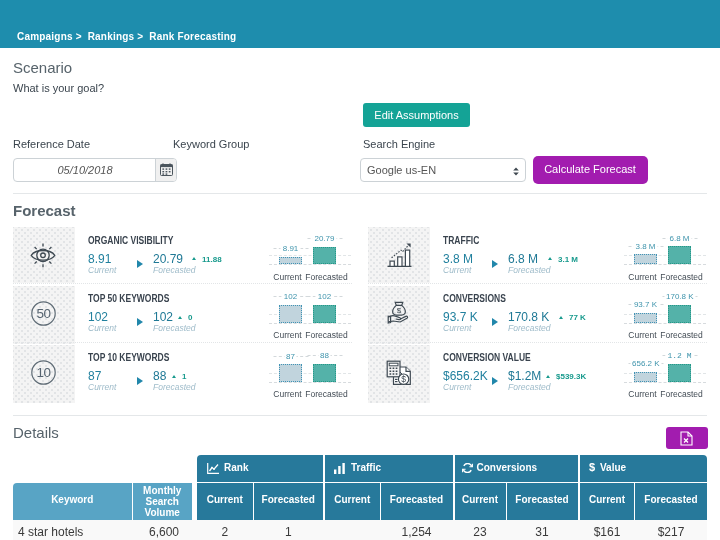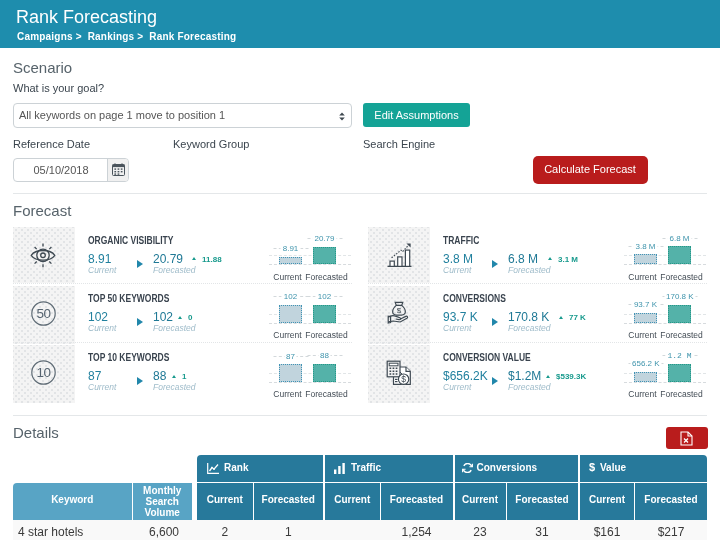--- a/index.html
+++ b/index.html
@@ -15,21 +15,21 @@
 .sechead { position:absolute; font-size:15px; font-weight:400; color:#57636b; }
 
 .lbl { position:absolute; font-size:11px; color:#3b454e; }
 
 .inp { position:absolute; border:1px solid #ccd2d6; border-radius:4px; background:#fff;
   font-size:11px; color:#555; }
 
 .btn { position:absolute; border-radius:3px; color:#fff; font-size:11px;
   text-align:center; }
 .btn-green { background:#14a396; }
-.btn-blue { background:#b91c1c; }
+.btn-blue { background:#a21caf; }
 
 .hr { position:absolute; left:13px; width:694px; height:0; border-top:1px solid #e4e7e9; }
 
 
 .cardcol { position:absolute; top:227px; height:176px; background:#fff; }
 .crow { position:absolute; left:0; width:100%; height:58.5px; }
 .cdiv { position:absolute; left:0; width:100%; border-top:1px dotted #e2e5e7; }
 .iconcol { position:absolute; left:0; top:0; width:62px; height:100%;
   background:#f4f4f4;
   background-image:radial-gradient(#e2e4e6 0.8px, transparent 0.8px), radial-gradient(#e2e4e6 0.8px, transparent 0.8px);
@@ -71,39 +71,33 @@
 .th-dark { background:#27799b; }
 .th-light { background:#58a4c5; }
 .cellc { display:flex; align-items:center; justify-content:center; text-align:center; }
 .td { position:absolute; font-size:12px; color:#3a3a3a; }
 </style>
 </head>
 <body>
 <div id="page">
 
   <div class="hdr">
-    <h1>Rank Forecasting</h1>
     <div class="bc">Campaigns &gt;&nbsp; Rankings &gt;&nbsp; Rank Forecasting</div>
   </div>
 
   <div class="sechead" style="left:13px; top:58.5px;">Scenario</div>
   <div class="lbl" style="left:13px; top:81.5px;">What is your goal?</div>
 
-  <div class="inp" style="left:13px; top:103px; width:339px; height:25px; line-height:23px; padding-left:5px;">All keywords on page 1 move to position 1
-    <svg style="position:absolute; right:5px; top:8px;" width="8" height="9" viewBox="0 0 8 9">
-      <path d="M1.2 3.4 L4 0.4 L6.8 3.4 Z M1.2 5.6 L4 8.6 L6.8 5.6 Z" fill="#3f4850"></path>
-    </svg>
-  </div>
   <div class="btn btn-green" style="left:363px; top:102.5px; width:107px; height:24.5px; line-height:24.5px;">Edit Assumptions</div>
 
   <div class="lbl" style="left:13px; top:138px;">Reference Date</div>
   <div class="lbl" style="left:173px; top:138px;">Keyword Group</div>
   <div class="lbl" style="left:363px; top:138px;text-align:right;">Search Engine</div>
 
-  <div class="inp" style="left:13px; top:158px; width:116px; height:24px; line-height:22px; text-align:center; padding-right:20px;">05/10/2018
+  <div class="inp" style="left:13px; top:158px; width:164px; height:24px; line-height:22px; text-align:center; padding-right:20px;font-style:italic;">05/10/2018
     <div style="position:absolute; right:0; top:0; width:21px; height:22px; background:#f0f0f0; border-left:1px solid #ccd2d6; border-radius:0 3px 3px 0;">
       <svg style="position:absolute; left:4px; top:4px;" width="13" height="13" viewBox="0 0 13 13">
         <rect x="0.5" y="1.5" width="12" height="11" rx="1" fill="none" stroke="#4a545c" stroke-width="1"></rect>
         <rect x="0.5" y="1.5" width="12" height="2.6" fill="#4a545c"></rect>
         <line x1="3" y1="0.5" x2="3" y2="2.5" stroke="#4a545c" stroke-width="1.4"></line>
         <line x1="10" y1="0.5" x2="10" y2="2.5" stroke="#4a545c" stroke-width="1.4"></line>
         <g fill="#4a545c">
           <rect x="2.4" y="5.4" width="1.7" height="1.4"></rect>
             <rect x="5.6" y="5.4" width="1.7" height="1.4"></rect>
             <rect x="8.8" y="5.4" width="1.7" height="1.4"></rect>
@@ -111,25 +105,30 @@
             <rect x="5.6" y="8" width="1.7" height="1.4"></rect>
             <rect x="8.8" y="8" width="1.7" height="1.4"></rect>
           <rect x="2.4" y="10.4" width="1.7" height="1.4"></rect>
             <rect x="5.6" y="10.4" width="1.7" height="1.4"></rect>
         </g>
       </svg>
     </div>
   </div>
 
 
+  <div class="inp" style="left:360px; top:158px; width:166px; height:24px; line-height:22px; padding-left:6px;">Google us-EN
+    <svg style="position:absolute; right:5px; top:8px;" width="8" height="9" viewBox="0 0 8 9">
+      <path d="M1.2 3.4 L4 0.4 L6.8 3.4 Z M1.2 5.6 L4 8.6 L6.8 5.6 Z" fill="#3f4850"></path>
+    </svg>
+  </div>
   <div class="btn btn-blue" style="left:532.5px; top:156px; width:115px; height:27.5px; line-height:27.5px; border-radius:5px;">Calculate Forecast</div>
 
   <div class="hr" style="top:192.5px;"></div>
 
-  <div class="sechead" style="left:13px; top:201.5px;">Forecast</div>
+  <div class="sechead" style="left:13px; top:201.5px;font-weight:bold;">Forecast</div>
 
   <div class="cardcol" style="left:13px; width:339px;">
     <div class="crow" style="top:0px;">
       <div class="iconcol">
         <svg style="position:absolute; left:17px; top:14.5px;" width="26" height="26" viewBox="0 0 26 26" fill="none" stroke="#3e4952" stroke-width="1.3">
           <path d="M1.2 13.3 C5.6 6.9, 20.4 6.9, 24.8 13.3 C20.4 19.7, 5.6 19.7, 1.2 13.3 Z"></path>
           <circle cx="13" cy="13.3" r="6.2"></circle>
           <circle cx="13" cy="13.3" r="2.3"></circle>
           <line x1="13" y1="1.4" x2="13" y2="4.4"></line>
             <line x1="13" y1="22.2" x2="13" y2="25.2"></line>

